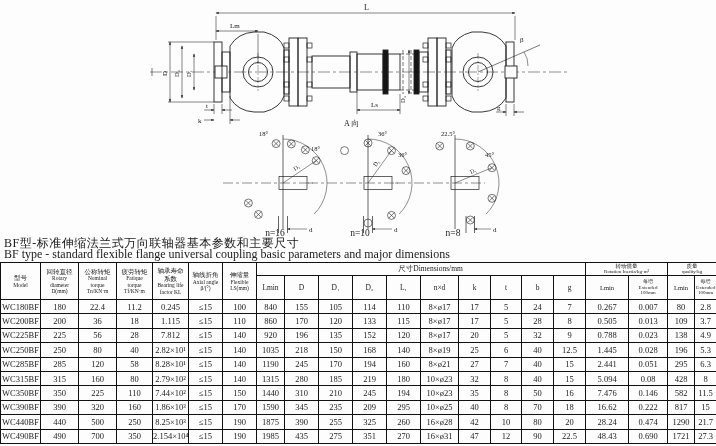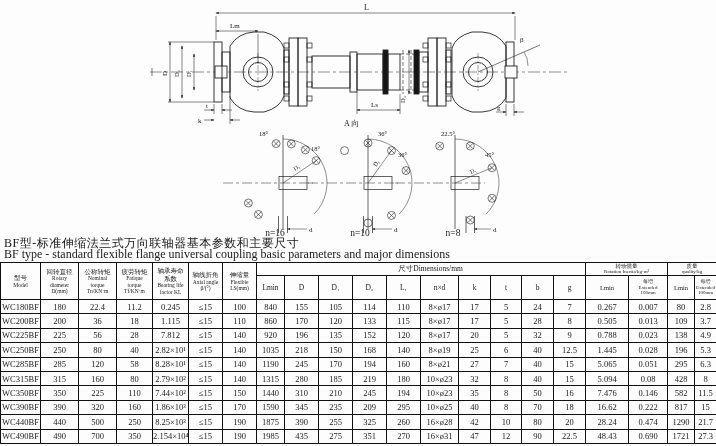--- a/index.html
+++ b/index.html
@@ -467,21 +467,21 @@
           <td>1190</td>
           <td>245</td>
           <td>170</td>
           <td>194</td>
           <td>160</td>
           <td>8×ø21</td>
           <td>27</td>
           <td>7</td>
           <td>40</td>
           <td>15</td>
-          <td>5.065</td>
+          <td>2.441</td>
           <td>0.051</td>
           <td>295</td>
           <td>6.3</td>
         </tr>
         <tr>
           <td>WC315BF</td>
           <td>315</td>
           <td>160</td>
           <td>80</td>
           <td>2.79×10²</td>

